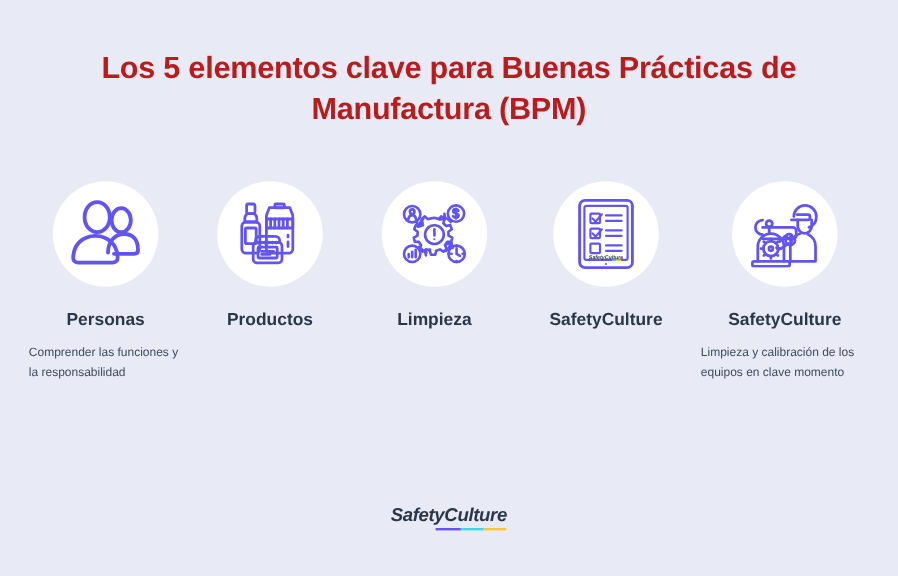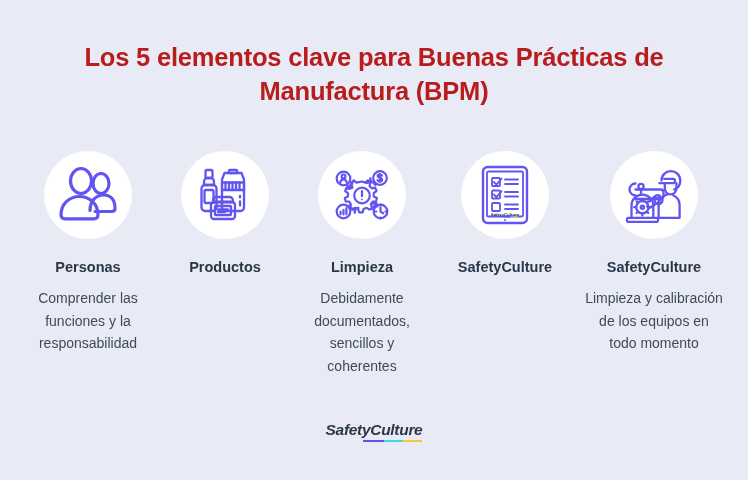--- a/index.html
+++ b/index.html
@@ -64,24 +64,24 @@
   }
   .col-label {
     font-size: 14.5px;
     font-weight: bold;
     color: #2b3648;
     text-align: center;
     margin-bottom: 12px;
     white-space: nowrap;
   }
   .col-desc {
-    font-size: 14px;
+    font-size: 10px;
     line-height: 1.62;
     color: #3e4a5c;
-    text-align: center;
+    text-align: left;
   }
   .footer {
     position: absolute;
     left: 0;
     right: 0;
     bottom: 38px;
     display: flex;
     justify-content: center;
     align-items: center;
   }
@@ -189,21 +189,20 @@
             <path d="M37.8 14.5c2.3 1.1 4.2 2.6 5.8 4.5"></path>
             <path d="M34.6 16.9l4.3-0.5-0.6-4.3"></path>
             <path d="M44 36.8c-1 2.5-2.5 4.6-4.4 6.3"></path>
             <path d="M45.2 40.6l-1-4.2-4.2 1.2"></path>
             <path d="M23.4 44.5c-2.4-1.1-4.5-2.7-6.1-4.8"></path>
             <path d="M26.4 41.9l-4.3 0.7 0.8 4.2"></path>
           </svg>
         </span>
       </div>
       <div class="col-label">Limpieza</div>
-      <div class="col-desc">Debidamente documentados, sencillos y coherentes</div>
     </div>
 
     <div class="col col-wide">
       <div class="icon-circle">
         <span>
           <svg width="48" height="60" viewBox="0 0 48 60" fill="none" stroke="#6254f0" stroke-width="2.4" stroke-linecap="round" stroke-linejoin="round">
             <rect x="2" y="2" width="44" height="56" rx="4.5"></rect>
             <rect x="6" y="6.5" width="36" height="45" rx="1.6" stroke-width="1.8"></rect>
 
             <rect x="11" y="13" width="8" height="8" rx="1" stroke-width="1.8"></rect>
@@ -247,21 +246,21 @@
             <path d="M12.5 22.5h25c1.7 0 3 1.3 3 3v3.5c0 1.7-1.3 3-3 3h-25"></path>
             <path d="M12.5 16.5c-3.3 0-6 2.7-6 6s2.7 6 6 6"></path>
             <circle cx="18" cy="19.5" r="2.6"></circle>
             <path d="M18 22.1v5.5"></path>
 
             <path d="M26.5 34.5l4.6-4.6M31.8 29.4c1.5-1.5 3.8-1.6 5.2-0.3l-2.6 2.6 1.6 1.6 2.6-2.6c1.3 1.5 1.2 3.8-0.3 5.2-1.6 1.6-4 1.6-5.6 0.1-1.5-1.5-1.5-3.9 0.1-5.5z"></path>
           </svg>
         </span>
       </div>
       <div class="col-label">SafetyCulture</div>
-      <div class="col-desc">Limpieza y calibración de los equipos en todo momento</div>
+      <div class="col-desc">Limpieza y calibración de los equipos en clave momento</div>
     </div>
 
   </div>
 
   <div class="footer">
     <div class="logo">
       <div class="logo-text">SafetyCulture</div>
       <div class="logo-bars">
         <span class="bar-purple"></span>
         <span class="bar-cyan"></span>

